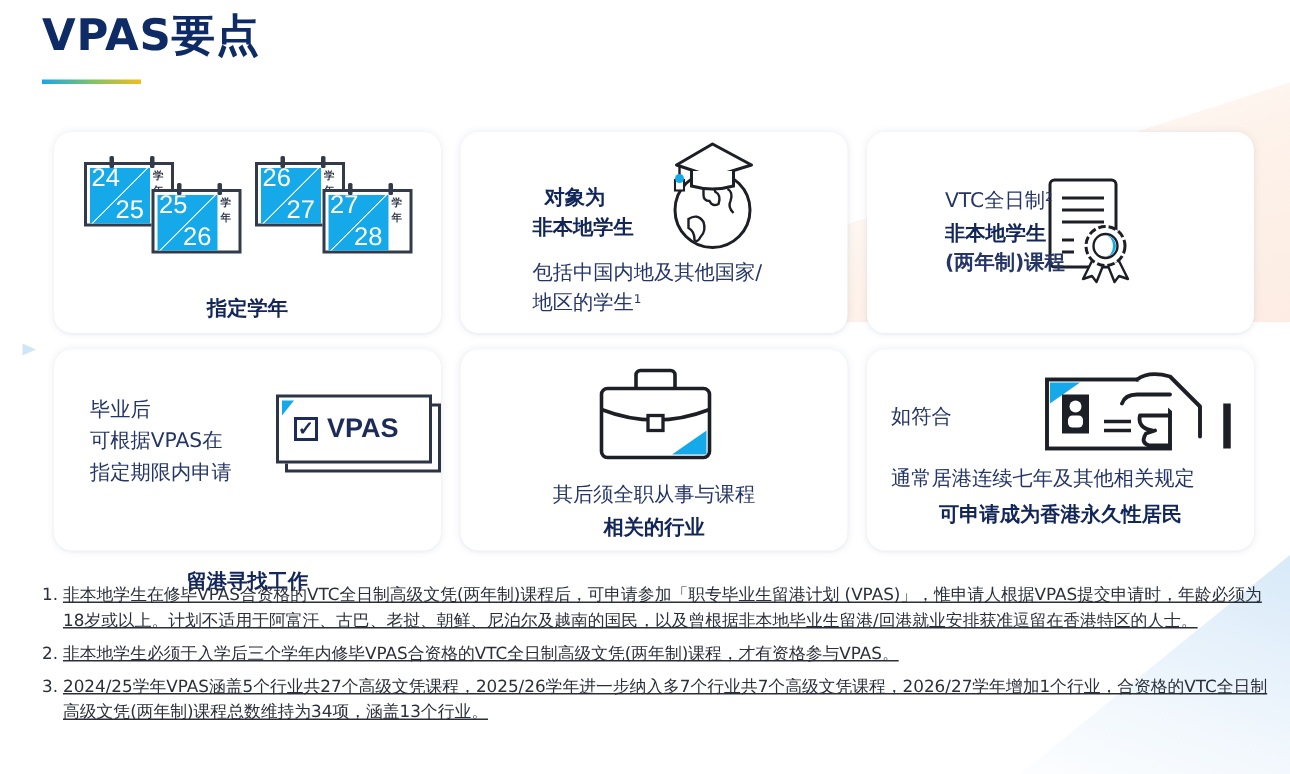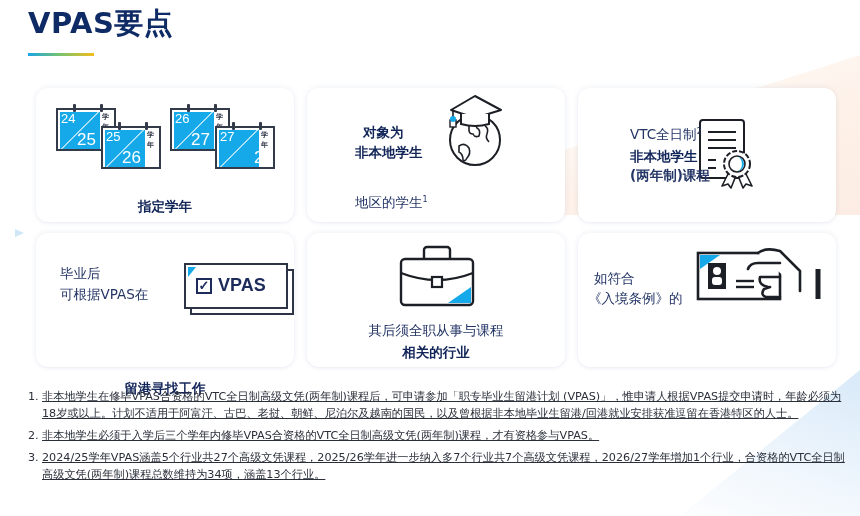--- a/index.html
+++ b/index.html
@@ -51,21 +51,21 @@
   .reg { font-size: 13.5px; line-height: 20px; color: #243566; }
   .bold { font-size: 13.5px; font-weight: bold; color: #132659; line-height: 20px; }
   sup { font-size: 8px; vertical-align: top; position: relative; top: -2px; }
 
   
   .cal { position: absolute; width: 60px; height: 43px; border: 2px solid #333a4a; background: #fff; }
   .cal .ring { position: absolute; top: -6px; width: 3px; height: 8px; background: #333a4a; border-radius: 1px; }
   .cal .ring.r1 { left: 15px; } .cal .ring.r2 { left: 42px; }
   .cal .face { position: absolute; left: 2px; top: 2px; width: 40px; height: 37px; background: #16a9ea;
     background-image: linear-gradient(135deg, transparent 49%, rgba(255,255,255,0.9) 49.5%, rgba(255,255,255,0.9) 50.5%, transparent 51%); }
-  .cal .y1 { position: absolute; left: 3px; top: 0px; font-size: 13px; color: #fff; font-family: "Liberation Sans", sans-serif; line-height: 18px; }
+  .cal .y1 { position: absolute; left: 3px; top: 0px; font-size: 17px; color: #fff; font-family: "Liberation Sans", sans-serif; line-height: 18px; }
   .cal .y2 { position: absolute; right: 1px; bottom: 0px; font-size: 17px; color: #fff; font-family: "Liberation Sans", sans-serif; line-height: 18px; }
   .cal .lbl { position: absolute; left: 44px; top: 2px; font-size: 7px; font-weight: bold; color: #333a4a; }
 
   
   .vpas-back { position: absolute; left: 154px; top: 36px; width: 104px; height: 46px; border: 2px solid #2d3446; background: #fff; }
   .vpas-front { position: absolute; left: 148px; top: 30px; width: 104px; height: 46px; border: 2px solid #2d3446; background: #fff; }
   .vpas-corner { position: absolute; left: 2px; top: 2px; width: 0; height: 0; border-top: 10px solid #16a9ea; border-right: 8px solid transparent; }
   .vpas-text { position: absolute; left: 10px; top: 10px; font-size: 18px; font-weight: bold; color: #1c2b5a; font-family: "Liberation Sans", sans-serif; display: flex; align-items: center; gap: 6px; }
   .vpas-check { width: 16px; height: 16px; border: 2px solid #1c2b5a; font-size: 13px; line-height: 12px; text-align: center; color: #1c2b5a; }
 
@@ -109,21 +109,21 @@
       <div class="face"></div>
       <span class="y1">26</span>
       <span class="y2" style="right:18px;">27</span>
       <span class="lbl">学年</span>
     </div>
     <div class="cal" style="left:179px;top:38px;">
       <span class="ring r1"></span>
         <span class="ring r2"></span>
       <div class="face"></div>
       <span class="y1">27</span>
-      <span class="y2" style="right:0;">28</span>
+      <span class="y2" style="right:18px;">28</span>
       <span class="lbl">学年</span>
     </div>
   </div>
   <div class="txt bold" style="left:0;width:258px;text-align:center;top:108px;">指定学年</div>
 </div>
 
 <div class="card c2">
   <svg style="position:absolute;left:138px;top:4px;" width="62" height="80" viewBox="0 0 62 80">
     <circle cx="30" cy="48" r="25" fill="#fff" stroke="#1d1f26" stroke-width="2"></circle>
     <path d="M30 24 L30 24" stroke="#1d1f26"></path>
@@ -131,20 +131,21 @@
     <path d="M14 54 q6 -4 10 2 q2 6 -2 10 q-2 4 -4 2 q0 -6 -4 -8 z" fill="none" stroke="#1d1f26" stroke-width="1.6"></path>
     <path d="M40 34 q4 2 2 8 q-2 4 2 8" fill="none" stroke="#1d1f26" stroke-width="1.6"></path>
     <polygon points="6,18 30,4 56,18 30,26" fill="#fff" stroke="#1d1f26" stroke-width="2" stroke-linejoin="round"></polygon>
     <path d="M16 22 L16 32 Q30 36 44 32 L44 22" fill="#fff" stroke="#1d1f26" stroke-width="2"></path>
     <line x1="8" y1="19" x2="8" y2="29" stroke="#1d1f26" stroke-width="1.6"></line>
     <rect x="5" y="28" width="6" height="7" fill="#fff" stroke="#1d1f26" stroke-width="1.4"></rect>
     <circle cx="8" cy="27" r="3" fill="#16a9ea"></circle>
   </svg>
   <div class="txt bold" style="left:56px;top:34px;">对象为</div>
   <div class="txt bold" style="left:48px;top:54px;">非本地学生</div>
+  <div class="txt reg" style="left:48px;top:84px;">包括中国内地及其他国家/</div>
   <div class="txt reg" style="left:48px;top:104px;text-align:center;"><span>地区的学生</span><sup>1</sup></div>
 </div>
 
 <div class="card c3">
   <svg style="position:absolute;left:120px;top:30px;" width="70" height="72" viewBox="0 0 70 72">
     <rect x="2" y="2" width="44" height="58" rx="3" fill="#fff" stroke="#1d1f26" stroke-width="2"></rect>
     <line x1="10" y1="14" x2="38" y2="14" stroke="#1d1f26" stroke-width="2"></line>
     <line x1="10" y1="22" x2="38" y2="22" stroke="#1d1f26" stroke-width="2"></line>
     <line x1="10" y1="30" x2="38" y2="30" stroke="#1d1f26" stroke-width="2"></line>
     <line x1="10" y1="42" x2="18" y2="42" stroke="#1d1f26" stroke-width="2"></line>
@@ -166,20 +167,21 @@
     <div class="vpas-front">
       <div class="vpas-corner"></div>
       <div class="vpas-text">
           <span class="vpas-check">✓</span>
           <span>VPAS</span>
         </div>
     </div>
   </div>
   <div class="txt reg" style="left:24px;top:30px;">毕业后</div>
   <div class="txt reg" style="left:24px;top:51px;">可根据VPAS在</div>
+  <div class="txt reg" style="left:24px;top:72px;">指定期限内申请</div>
   <div class="txt bold" style="left:0;width:258px;text-align:center;top:105px;margin-top:40px;">留港寻找工作</div>
 </div>
 
 <div class="card c5">
   <svg style="position:absolute;left:91px;top:12px;" width="78" height="62" viewBox="0 0 78 62">
     <rect x="26" y="2" width="26" height="14" rx="3" fill="none" stroke="#1d1f26" stroke-width="2.4"></rect>
     <rect x="3" y="14" width="72" height="46" rx="4" fill="#fff" stroke="#1d1f26" stroke-width="2.4"></rect>
     <path d="M3 28 Q39 42 75 28" fill="none" stroke="#1d1f26" stroke-width="2.4"></path>
     <rect x="34" y="32" width="10" height="10" fill="#fff" stroke="#1d1f26" stroke-width="2.2"></rect>
     <polygon points="50,58 73,58 73,42" fill="#16a9ea"></polygon>
@@ -194,21 +196,22 @@
     <polygon points="4,8 24,8 4,22" fill="#16a9ea"></polygon>
     <rect x="12" y="16" width="18" height="26" fill="#1d1f26"></rect>
     <circle cx="21" cy="24" r="4" fill="#fff"></circle>
     <rect x="16" y="30" width="10" height="8" rx="3" fill="#fff"></rect>
     <line x1="40" y1="34" x2="58" y2="34" stroke="#1d1f26" stroke-width="2.4"></line>
     <line x1="40" y1="40" x2="58" y2="40" stroke="#1d1f26" stroke-width="2.4"></line>
     <path d="M62 6 Q70 0 84 4 L104 24 L104 44 M84 50 L70 50 Q64 48 68 42 L74 40 M72 40 Q62 38 64 30 L84 30 M52 22 Q54 16 62 16 L84 16" fill="#fff" stroke="#1d1f26" stroke-width="2.6" stroke-linejoin="round" stroke-linecap="round"></path>
     <line x1="122" y1="22" x2="122" y2="52" stroke="#1d1f26" stroke-width="5"></line>
   </svg>
   <div class="txt reg" style="left:16px;top:35px;">如符合</div>
-  <div class="txt reg" style="left:10px;top:55px;">《入境条例》的</div>
+  <div class="txt reg" style="left:16px;top:76px;">通常居港连续七年及其他相关规定</div>
+  <div class="txt bold" style="left:0;width:258px;text-align:center;top:100px;">可申请成为香港永久性居民</div>
 </div>
 
 <div class="notes">
   <div class="note">
     <span class="num">1.</span>
     <span class="body">非本地学生在修毕VPAS合资格的VTC全日制高级文凭(两年制)课程后，可申请参加「职专毕业生留港计划 (VPAS)」，惟申请人根据VPAS提交申请时，年龄必须为18岁或以上。计划不适用于阿富汗、古巴、老挝、朝鲜、尼泊尔及越南的国民，以及曾根据非本地毕业生留港/回港就业安排获准逗留在香港特区的人士。</span>
   </div>
   <div class="note">
     <span class="num">2.</span>
     <span class="body">非本地学生必须于入学后三个学年内修毕VPAS合资格的VTC全日制高级文凭(两年制)课程，才有资格参与VPAS。</span>

